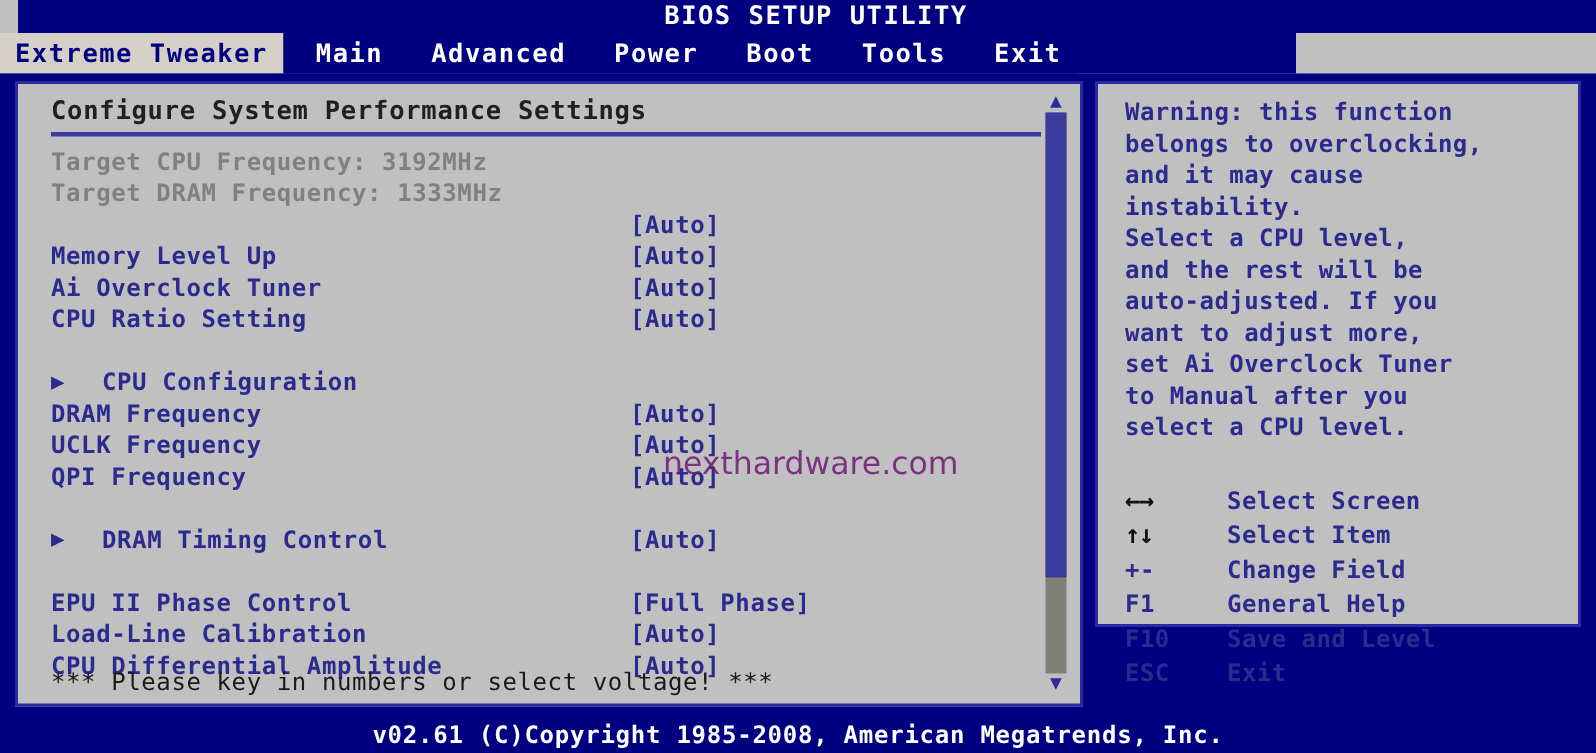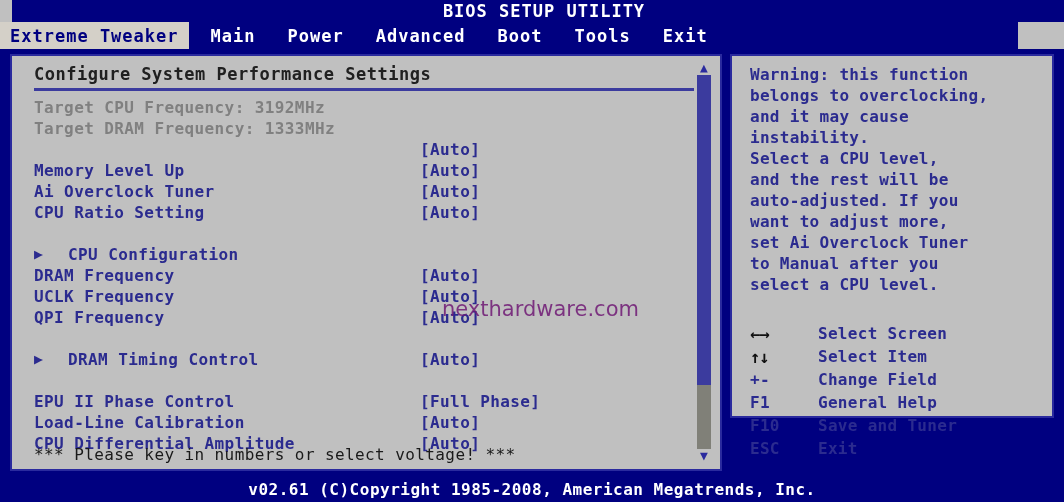--- a/index.html
+++ b/index.html
@@ -32,21 +32,21 @@
     letter-spacing: 1px;
     display: flex;
     align-items: center;
     justify-content: center;
   }
 
   
   #menubar {
     position: absolute;
     left: 0; top: 22px;
-    width: 1018px; height: 27px;
+    width: 864px; height: 27px;
     background: #000080;
     display: flex;
     align-items: stretch;
   }
   .tab {
     font-size: 17px;
     font-weight: bold;
     letter-spacing: 1px;
     color: #ffffff;
     background: #000080;
@@ -263,22 +263,22 @@
 </head>
 <body>
 
 <div id="screen">
 
   <div id="titlebar">BIOS SETUP UTILITY</div>
 
   <div id="menubar">
       <div class="tab active">Extreme Tweaker</div>
       <div class="tab spacer-l">Main</div>
+      <div class="tab spacer-l">Advanced</div>
       <div class="tab spacer-l">Power</div>
-      <div class="tab spacer-l">Advanced</div>
       <div class="tab spacer-l">Boot</div>
       <div class="tab spacer-l">Tools</div>
       <div class="tab spacer-l">Exit</div>
     </div>
 
   <div id="body-area">
 
     <div id="left-panel">
       <div id="left-inner">
 
@@ -330,21 +330,21 @@
 auto-adjusted. If you
 want to adjust more,
 set Ai Overclock Tuner
 to Manual after you
 select a CPU level.</div>
       <div id="legend">
           <div class="legend-row"><span class="legend-key glyph">←→</span><span class="legend-desc">Select Screen</span></div>
           <div class="legend-row"><span class="legend-key glyph">↑↓</span><span class="legend-desc">Select Item</span></div>
           <div class="legend-row"><span class="legend-key">+-</span><span class="legend-desc">Change Field</span></div>
           <div class="legend-row"><span class="legend-key">F1</span><span class="legend-desc">General Help</span></div>
-          <div class="legend-row"><span class="legend-key">F10</span><span class="legend-desc">Save and Tuner</span></div>
+          <div class="legend-row"><span class="legend-key">F10</span><span class="legend-desc">Save and Level</span></div>
           <div class="legend-row"><span class="legend-key">ESC</span><span class="legend-desc">Exit</span></div>
         </div>
     </div>
 
   </div>
 
   <div id="footer">v02.61 (C)Copyright 1985-2008, American Megatrends, Inc.</div>
 
 </div>
 

